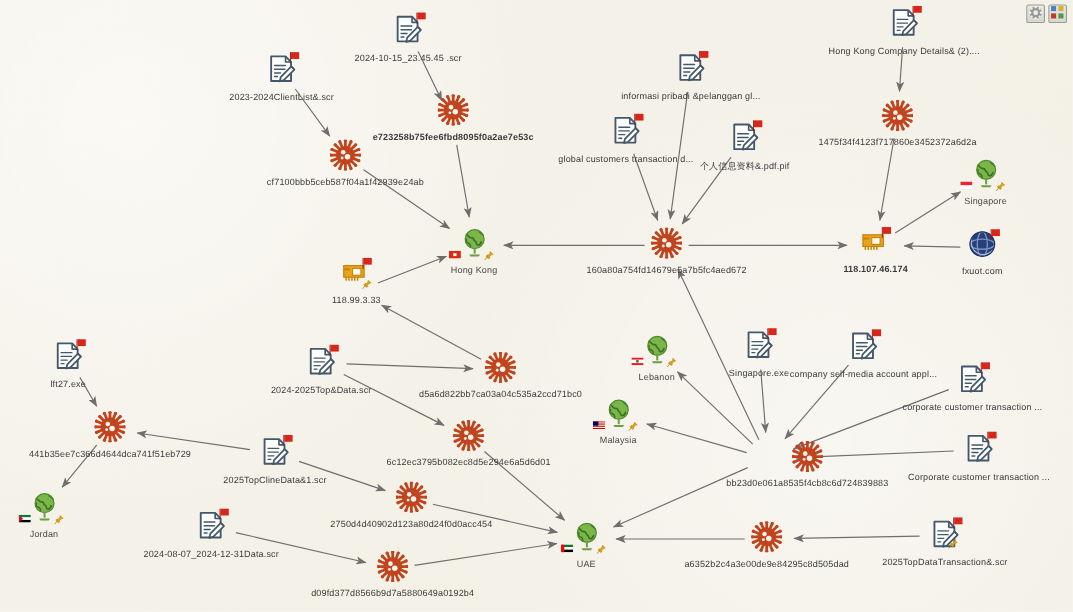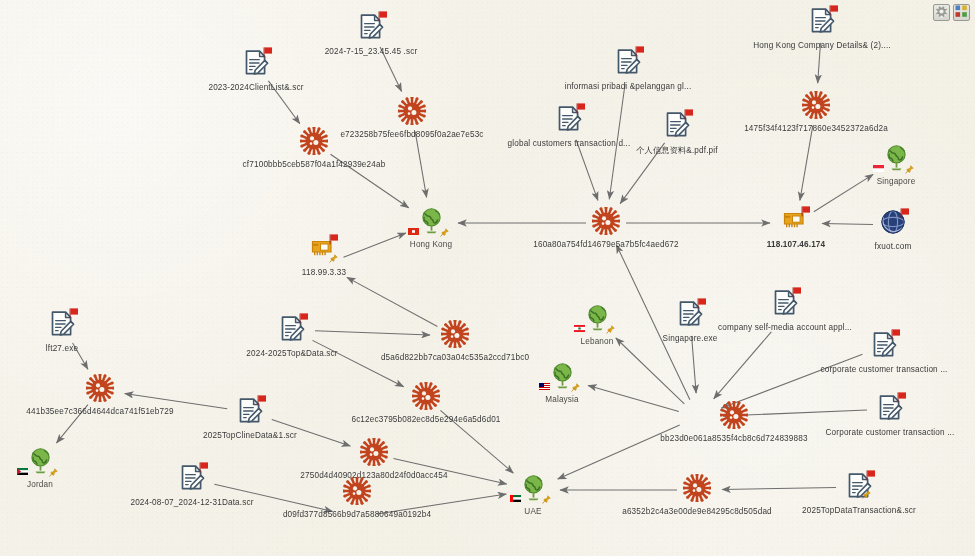--- a/index.html
+++ b/index.html
@@ -140,21 +140,21 @@
               <line x1="8.6" y1="11.6" x2="18.4" y2="11.6"></line>
               <line x1="8.6" y1="15.0" x2="18.0" y2="15.0"></line>
               <line x1="8.6" y1="18.4" x2="14.0" y2="18.4"></line>
               <line x1="8.6" y1="21.6" x2="11.2" y2="21.6"></line>
             </g>
             <path d="M14.2,22.2 L23.8,12.4 L26.6,15.2 L17.0,24.9 L13.3,26.0 Z" fill="#fdfdfb" stroke="#44586b" stroke-width="1.6" stroke-linejoin="round"></path>
             <path d="M23.8,12.4 L26.6,15.2" stroke="#44586b" stroke-width="1.4"></path>
           </svg><span style="position:absolute;right:0px;top:-1px;line-height:0;"><svg width="10" height="11" viewBox="0 0 10 11">
               <rect x="0.6" y="0.4" width="0.9" height="10" fill="#8c1f1f"></rect>
               <rect x="1.4" y="0.4" width="7.6" height="6.2" fill="#d9261c"></rect>
-            </svg></span></span><span class="label">2024-7-15_23.45.45 .scr</span></div>
+            </svg></span></span><span class="label">2024-10-15_23.45.45 .scr</span></div>
       <div class="node file" style="left: 256px; top: 48px;"><span class="glyph" style="position:relative;"><svg width="30" height="30" viewBox="0 0 30 30">
             <path d="M5.5,3.2 L18.6,3.2 L23.6,8.4 L23.6,25.6 L5.5,25.6 Z" fill="#fdfdfb" stroke="#44586b" stroke-width="1.7" stroke-linejoin="round"></path>
             <path d="M18.6,3.2 L18.6,8.4 L23.6,8.4" fill="none" stroke="#44586b" stroke-width="1.5" stroke-linejoin="round"></path>
             <g stroke="#44586b" stroke-width="1.3" stroke-linecap="round">
               <line x1="8.6" y1="11.6" x2="18.4" y2="11.6"></line>
               <line x1="8.6" y1="15.0" x2="18.0" y2="15.0"></line>
               <line x1="8.6" y1="18.4" x2="14.0" y2="18.4"></line>
               <line x1="8.6" y1="21.6" x2="11.2" y2="21.6"></line>
             </g>
             <path d="M14.2,22.2 L23.8,12.4 L26.6,15.2 L17.0,24.9 L13.3,26.0 Z" fill="#fdfdfb" stroke="#44586b" stroke-width="1.6" stroke-linejoin="round"></path>
@@ -216,21 +216,21 @@
               <line x1="8.6" y1="15.0" x2="18.0" y2="15.0"></line>
               <line x1="8.6" y1="18.4" x2="14.0" y2="18.4"></line>
               <line x1="8.6" y1="21.6" x2="11.2" y2="21.6"></line>
             </g>
             <path d="M14.2,22.2 L23.8,12.4 L26.6,15.2 L17.0,24.9 L13.3,26.0 Z" fill="#fdfdfb" stroke="#44586b" stroke-width="1.6" stroke-linejoin="round"></path>
             <path d="M23.8,12.4 L26.6,15.2" stroke="#44586b" stroke-width="1.4"></path>
           </svg><span style="position:absolute;right:0px;top:-1px;line-height:0;"><svg width="10" height="11" viewBox="0 0 10 11">
               <rect x="0.6" y="0.4" width="0.9" height="10" fill="#8c1f1f"></rect>
               <rect x="1.4" y="0.4" width="7.6" height="6.2" fill="#d9261c"></rect>
             </svg></span></span><span class="label">个人信息资料&amp;.pdf.pif</span></div>
-      <div class="node hash" style="left: 412px; top: 97px;"><span class="glyph" style="position:relative;"><svg width="28" height="28" viewBox="0 0 28 28">
+      <div class="node hash" style="left: 412px; top: 86px; font-weight: bold;"><span class="glyph" style="position:relative;"><svg width="28" height="28" viewBox="0 0 28 28">
             <line x1="22.40" y1="14.00" x2="27.20" y2="14.00" stroke="#c1441e" stroke-width="2.5" stroke-linecap="round"></line>
             <circle cx="27.20" cy="14.00" r="1.5" fill="#c1441e"></circle>
             <line x1="21.76" y1="17.21" x2="26.20" y2="19.05" stroke="#c1441e" stroke-width="2.5" stroke-linecap="round"></line>
             <circle cx="26.20" cy="19.05" r="1.5" fill="#c1441e"></circle>
             <line x1="19.94" y1="19.94" x2="23.33" y2="23.33" stroke="#c1441e" stroke-width="2.5" stroke-linecap="round"></line>
             <circle cx="23.33" cy="23.33" r="1.5" fill="#c1441e"></circle>
             <line x1="17.21" y1="21.76" x2="19.05" y2="26.20" stroke="#c1441e" stroke-width="2.5" stroke-linecap="round"></line>
             <circle cx="19.05" cy="26.20" r="1.5" fill="#c1441e"></circle>
             <line x1="14.00" y1="22.40" x2="14.00" y2="27.20" stroke="#c1441e" stroke-width="2.5" stroke-linecap="round"></line>
             <circle cx="14.00" cy="27.20" r="1.5" fill="#c1441e"></circle>
@@ -541,21 +541,21 @@
               <line x1="8.6" y1="15.0" x2="18.0" y2="15.0"></line>
               <line x1="8.6" y1="18.4" x2="14.0" y2="18.4"></line>
               <line x1="8.6" y1="21.6" x2="11.2" y2="21.6"></line>
             </g>
             <path d="M14.2,22.2 L23.8,12.4 L26.6,15.2 L17.0,24.9 L13.3,26.0 Z" fill="#fdfdfb" stroke="#44586b" stroke-width="1.6" stroke-linejoin="round"></path>
             <path d="M23.8,12.4 L26.6,15.2" stroke="#44586b" stroke-width="1.4"></path>
           </svg><span style="position:absolute;right:0px;top:-1px;line-height:0;"><svg width="10" height="11" viewBox="0 0 10 11">
               <rect x="0.6" y="0.4" width="0.9" height="10" fill="#8c1f1f"></rect>
               <rect x="1.4" y="0.4" width="7.6" height="6.2" fill="#d9261c"></rect>
             </svg></span></span><span class="label">Singapore.exe</span></div>
-      <div class="node file" style="left: 785px; top: 288px;"><span class="glyph" style="position:relative;"><svg width="30" height="30" viewBox="0 0 30 30">
+      <div class="node file" style="left: 785px; top: 300px;"><span class="glyph" style="position:relative;"><svg width="30" height="30" viewBox="0 0 30 30">
             <path d="M5.5,3.2 L18.6,3.2 L23.6,8.4 L23.6,25.6 L5.5,25.6 Z" fill="#fdfdfb" stroke="#44586b" stroke-width="1.7" stroke-linejoin="round"></path>
             <path d="M18.6,3.2 L18.6,8.4 L23.6,8.4" fill="none" stroke="#44586b" stroke-width="1.5" stroke-linejoin="round"></path>
             <g stroke="#44586b" stroke-width="1.3" stroke-linecap="round">
               <line x1="8.6" y1="11.6" x2="18.4" y2="11.6"></line>
               <line x1="8.6" y1="15.0" x2="18.0" y2="15.0"></line>
               <line x1="8.6" y1="18.4" x2="14.0" y2="18.4"></line>
               <line x1="8.6" y1="21.6" x2="11.2" y2="21.6"></line>
             </g>
             <path d="M14.2,22.2 L23.8,12.4 L26.6,15.2 L17.0,24.9 L13.3,26.0 Z" fill="#fdfdfb" stroke="#44586b" stroke-width="1.6" stroke-linejoin="round"></path>
             <path d="M23.8,12.4 L26.6,15.2" stroke="#44586b" stroke-width="1.4"></path>
@@ -877,21 +877,21 @@
             </g>
             <path d="M14.2,22.2 L23.8,12.4 L26.6,15.2 L17.0,24.9 L13.3,26.0 Z" fill="#fdfdfb" stroke="#44586b" stroke-width="1.6" stroke-linejoin="round"></path>
             <path d="M23.8,12.4 L26.6,15.2" stroke="#44586b" stroke-width="1.4"></path>
           </svg><span style="position:absolute;right:0px;top:-1px;line-height:0;"><svg width="10" height="11" viewBox="0 0 10 11">
               <rect x="0.6" y="0.4" width="0.9" height="10" fill="#8c1f1f"></rect>
               <rect x="1.4" y="0.4" width="7.6" height="6.2" fill="#d9261c"></rect>
             </svg></span><span style="position:absolute;left:20px;bottom:4px;line-height:0;"><svg width="9" height="9" viewBox="0 0 10 10">
               <path d="M6.4,0.8 L9.2,3.6 L7.5,4.1 L5.6,6.0 L5.9,7.1 L4.6,8.2 L1.9,5.5 L3.1,4.2 L4.2,4.5 L6.0,2.6 Z" fill="#e0a312" stroke="#b07f08" stroke-width="0.5"></path>
               <path d="M3.6,6.0 L0.9,9.2" stroke="#b07f08" stroke-width="0.8" stroke-linecap="round"></path>
             </svg></span></span><span class="label">2025TopDataTransaction&amp;.scr</span></div>
-      <div class="node hash" style="left: 357px; top: 477px;"><span class="glyph" style="position:relative;"><svg width="28" height="28" viewBox="0 0 28 28">
+      <div class="node hash" style="left: 357px; top: 501px;"><span class="glyph" style="position:relative;"><svg width="28" height="28" viewBox="0 0 28 28">
             <line x1="22.40" y1="14.00" x2="27.20" y2="14.00" stroke="#c1441e" stroke-width="2.5" stroke-linecap="round"></line>
             <circle cx="27.20" cy="14.00" r="1.5" fill="#c1441e"></circle>
             <line x1="21.76" y1="17.21" x2="26.20" y2="19.05" stroke="#c1441e" stroke-width="2.5" stroke-linecap="round"></line>
             <circle cx="26.20" cy="19.05" r="1.5" fill="#c1441e"></circle>
             <line x1="19.94" y1="19.94" x2="23.33" y2="23.33" stroke="#c1441e" stroke-width="2.5" stroke-linecap="round"></line>
             <circle cx="23.33" cy="23.33" r="1.5" fill="#c1441e"></circle>
             <line x1="17.21" y1="21.76" x2="19.05" y2="26.20" stroke="#c1441e" stroke-width="2.5" stroke-linecap="round"></line>
             <circle cx="19.05" cy="26.20" r="1.5" fill="#c1441e"></circle>
             <line x1="14.00" y1="22.40" x2="14.00" y2="27.20" stroke="#c1441e" stroke-width="2.5" stroke-linecap="round"></line>
             <circle cx="14.00" cy="27.20" r="1.5" fill="#c1441e"></circle>

